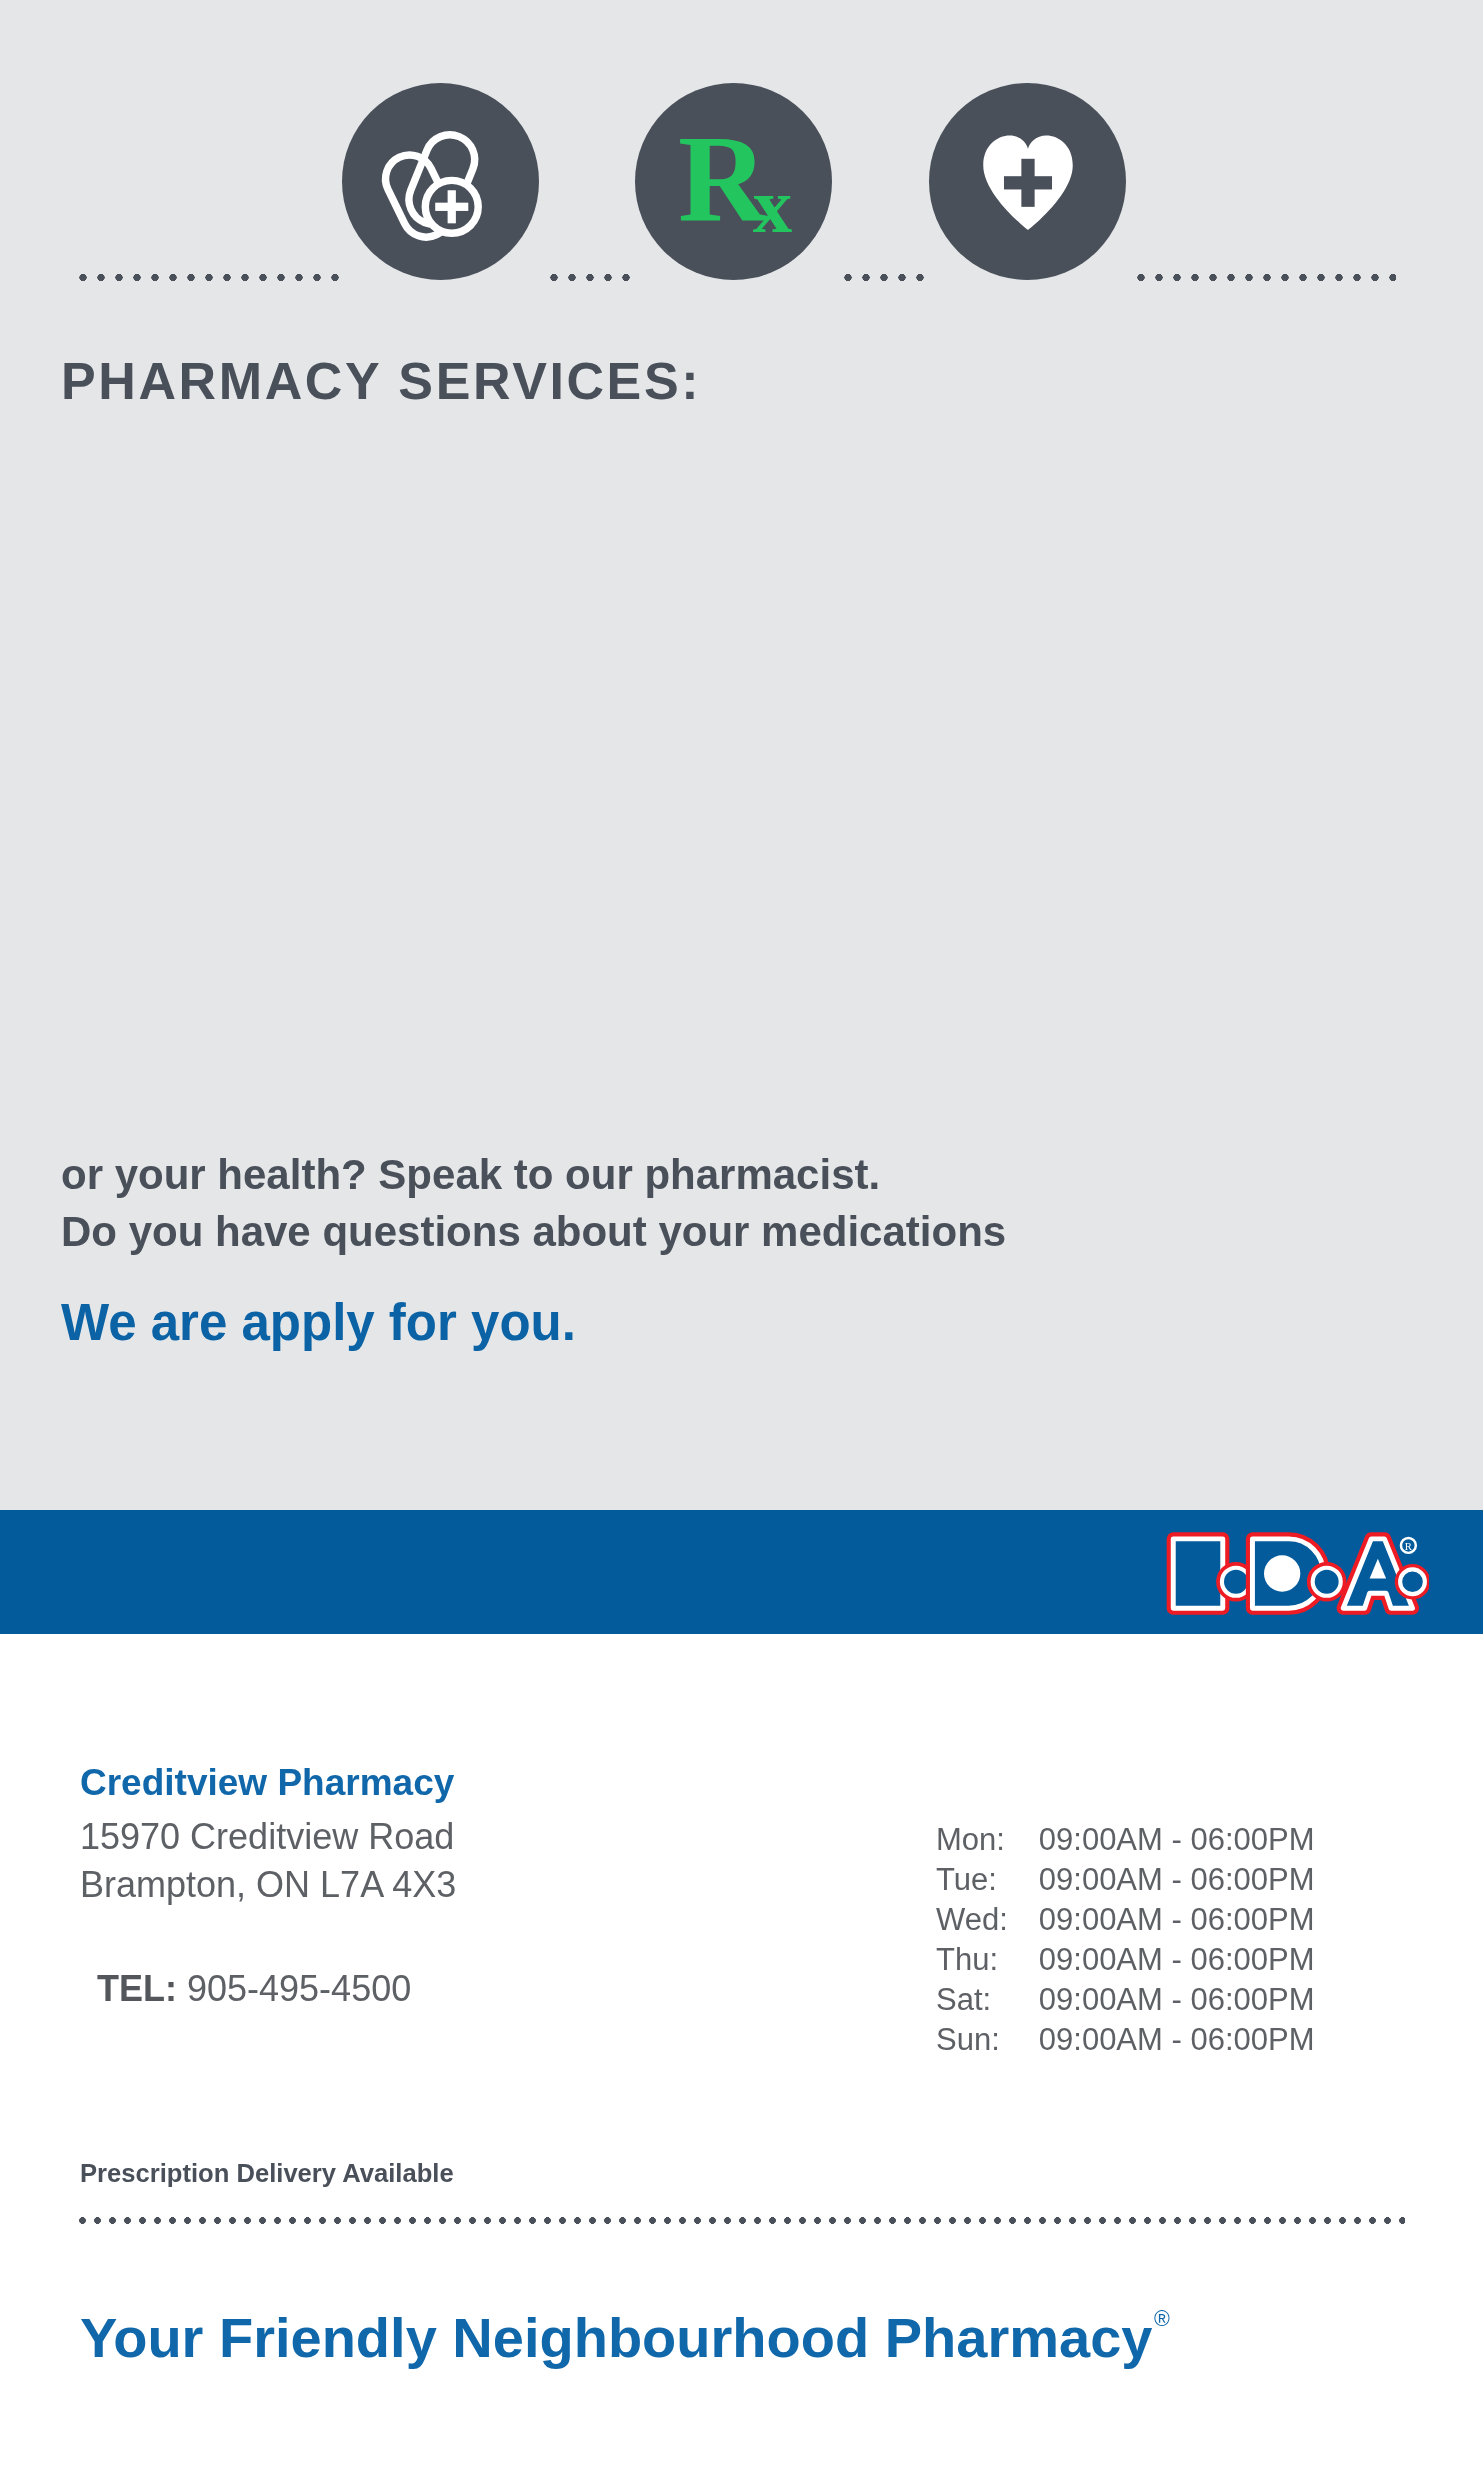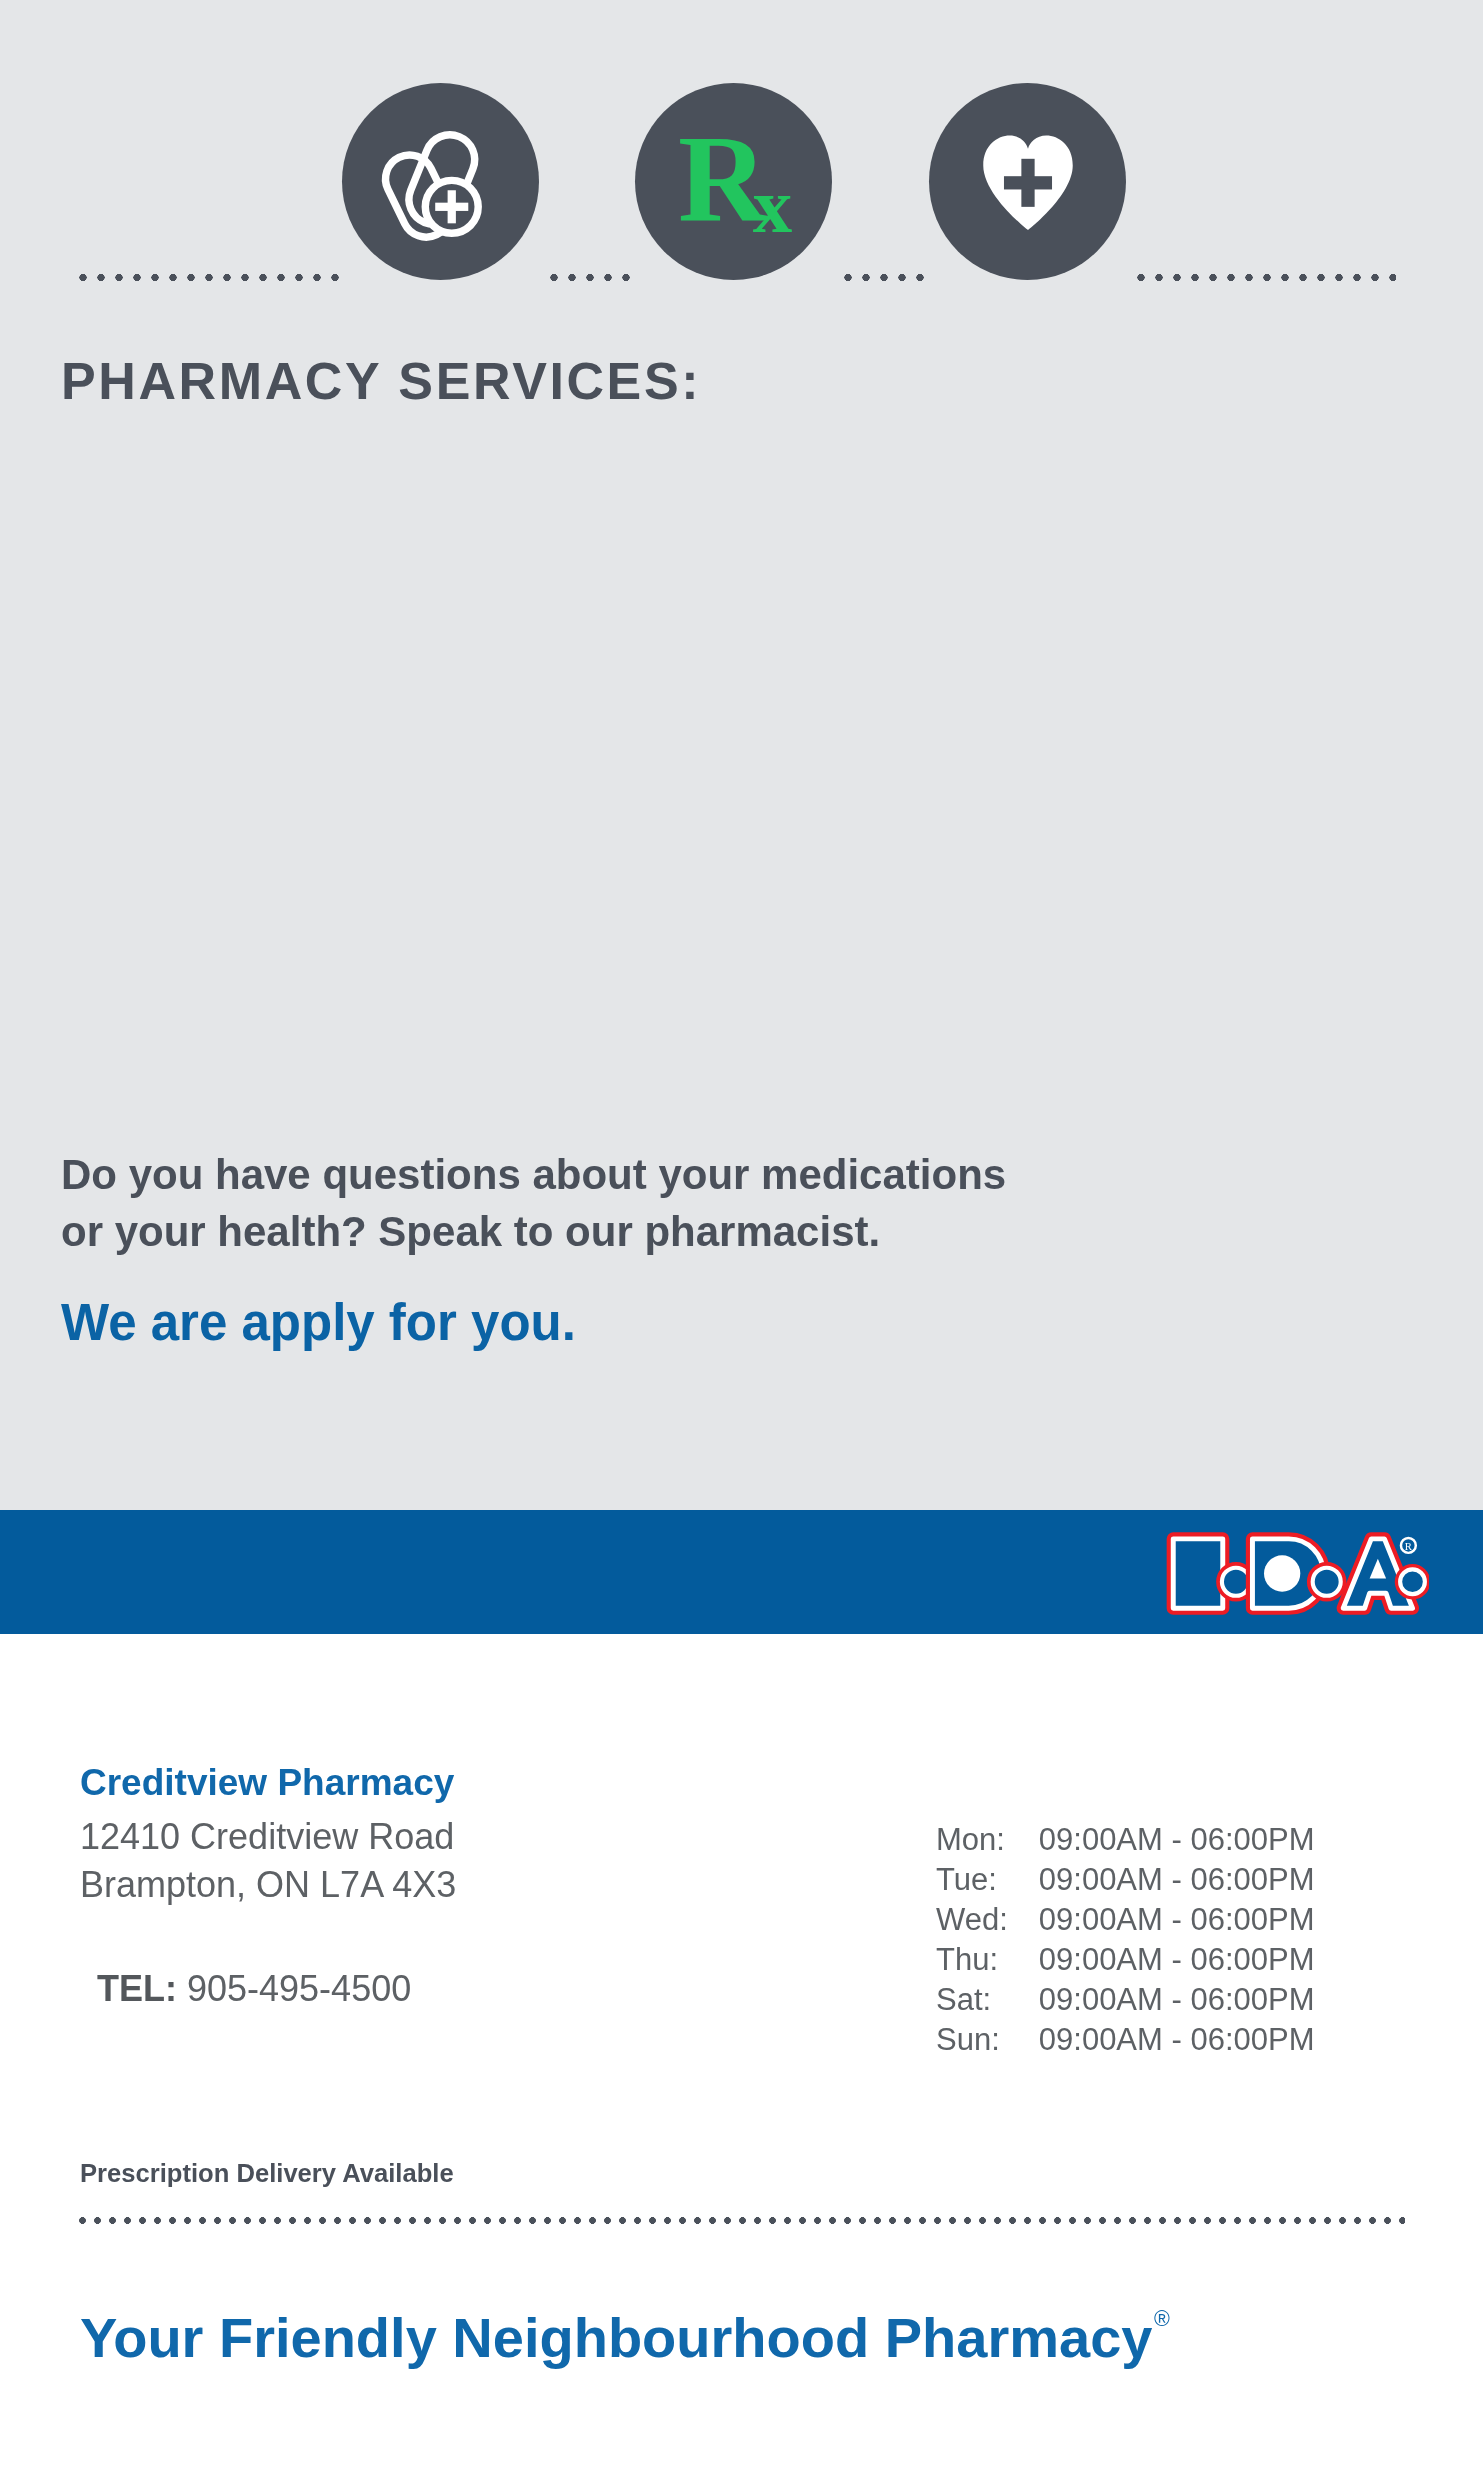--- a/index.html
+++ b/index.html
@@ -272,22 +272,22 @@
         <path d="M70 128 C 70 128, 16 86, 16 50 C 16 26, 33 14, 48 14 C 60 14, 68 22, 70 30 C 72 22, 80 14, 92 14 C 107 14, 124 26, 124 50 C 124 86, 70 128, 70 128 Z" fill="#ffffff"></path>
         <rect x="62" y="42" width="16" height="58" fill="#4a505a"></rect>
         <rect x="41" y="63" width="58" height="16" fill="#4a505a"></rect>
       </svg>
     </div>
   </div>
 
   <div class="section-title">PHARMACY SERVICES:</div>
 
   <div class="question-block">
+    <span class="ql">or your health? Speak to our pharmacist.</span>
     <span class="ql">Do you have questions about your medications</span>
-    <span class="ql">or your health? Speak to our pharmacist.</span>
   </div>
 
   <div class="here-for-you">We are apply for you.</div>
 
 </div>
 
 <div class="blue-bar">
   <div class="ida-logo">
     <svg width="264" height="93" viewBox="0 0 320 112" aria-hidden="true">
 
@@ -318,21 +318,21 @@
       </g>
     </svg>
   </div>
 </div>
 
 <div class="bottom-panel"></div>
 
 <div class="store-name">Creditview Pharmacy</div>
 
 <div class="addr">
-  <span>12410 Creditview Road</span>
+  <span>15970 Creditview Road</span>
   <span>Brampton, ON L7A 4X3</span>
 </div>
 
 <div class="contact">
   <span class="row"><span class="lbl">TEL:</span> <span>905-495-4500</span></span>
 </div>
 
 <div class="delivery">Prescription Delivery Available</div>
 
 <table class="hours">

